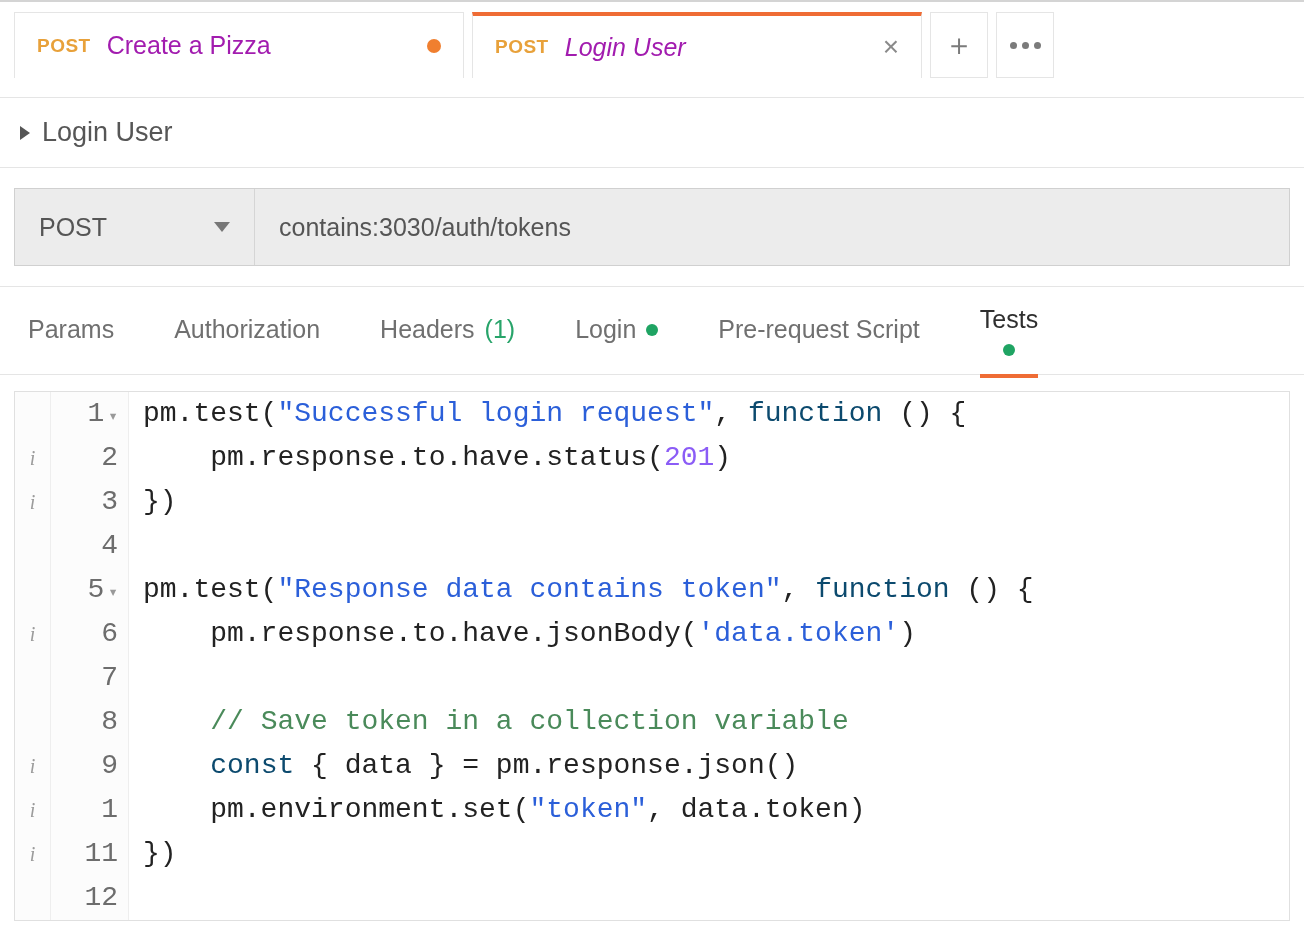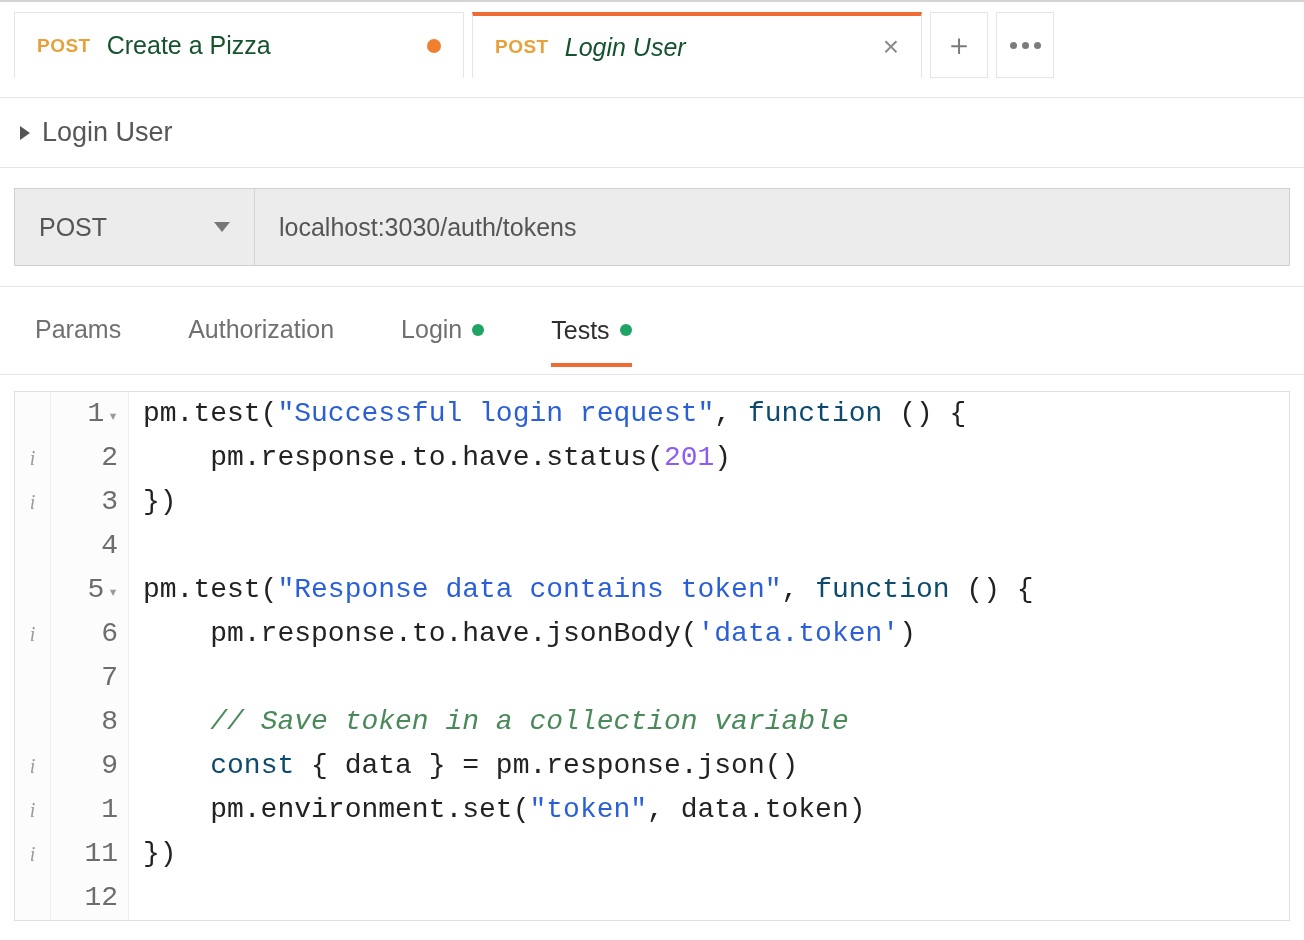--- a/index.html
+++ b/index.html
@@ -41,21 +41,21 @@
     border-top: 4px solid #ef6c35;
     padding-top: 0;
   }
   .tab .method {
     color: #e8a13a;
     font-weight: 700;
     font-size: 19px;
     margin-right: 6px;
     letter-spacing: 0.5px;
   }
-  .tab .title { color: #14532d; }
+  .tab .title { color: #a21caf; }
   .tab .title.italic { font-style: italic; }
   .tab .spacer { flex: 1; }
   .tab .dot {
     width: 14px; height: 14px; border-radius: 50%;
     background: #f07f2f;
   }
   .tab .close {
     font-size: 28px; color: #8a8a8a; line-height: 1;
   }
   .small-btn {
@@ -118,28 +118,29 @@
   
   .subtabs {
     display:flex; align-items:center;
     gap: 60px;
     padding: 20px 28px 0 28px;
     border-bottom: 1px solid #e5e5e5;
     height: 88px;
     font-size: 25px;
     color: #707070;
   }
-  .subtab { display:flex; align-items:center; gap:10px; padding-bottom: 22px; margin-left: 7px; }
+  .subtab { display:flex; align-items:center; gap:10px; padding-bottom: 22px; }
   .subtab .count { color: #28a46a; }
   .green-dot { width:12px;height:12px;border-radius:50%;background:#1fa463; }
   .subtab.active {
     color: #2f2f2f;
     border-bottom: 4px solid #ef6c35;
     margin-bottom: -1px;
     padding-bottom: 18px;
+    flex-direction: column;
   }
 
   
   .editor-wrap { padding: 16px 14px; }
   .editor {
     display:flex;
     border: 1px solid #e0e0e0;
     font-family: "SFMono-Regular", Menlo, Consolas, "Liberation Mono", monospace;
     font-size: 28px;
     line-height: 44px;
@@ -162,21 +163,21 @@
     color:#6d6d6d;
     text-align:right;
     padding-right:10px;
   }
   .code-col { flex:1; padding-left: 14px; color:#222; white-space: pre; }
   .row { height:44px; }
   .fold { color:#999; font-size:16px; margin-left:4px; }
   .tok-str { color:#2b5fd9; }
   .tok-num { color:#8b5cf6; }
   .tok-kw { color:#0c4a6e; }
-  .tok-comment { color:#4a8a5a;font-style:italic; }
+  .tok-comment { color:#4a8a5a; }
 </style>
 </head>
 <body>
 
 <div class="top-border"></div>
 
 <div class="tabs-row">
   <div class="tab">
     <span class="method">POST</span>
     <span class="title">Create a Pizza</span>
@@ -206,35 +207,42 @@
   <span class="req-title">Login User</span>
 </div>
 
 <div class="url-row">
   <div class="url-bar">
     <div class="method-select">
       <span>POST</span>
       <span class="chev-down"></span>
     </div>
     <div class="url-input">
-      <span>localhost:3030/auth/tokens</span>
+      <span>contains:3030/auth/tokens</span>
     </div>
   </div>
 </div>
 
 <div class="subtabs">
   <div class="subtab">
     <span>Params</span>
   </div>
   <div class="subtab">
     <span>Authorization</span>
+  </div>
+  <div class="subtab">
+    <span>Headers</span>
+    <span class="count">(1)</span>
   </div>
   <div class="subtab">
     <span>Login</span>
     <span class="green-dot"></span>
+  </div>
+  <div class="subtab">
+    <span>Pre-request Script</span>
   </div>
   <div class="subtab active">
     <span>Tests</span>
     <span class="green-dot"></span>
   </div>
 </div>
 
 <div class="editor-wrap">
   <div class="editor">
     <div class="info-col" id="info-col">

